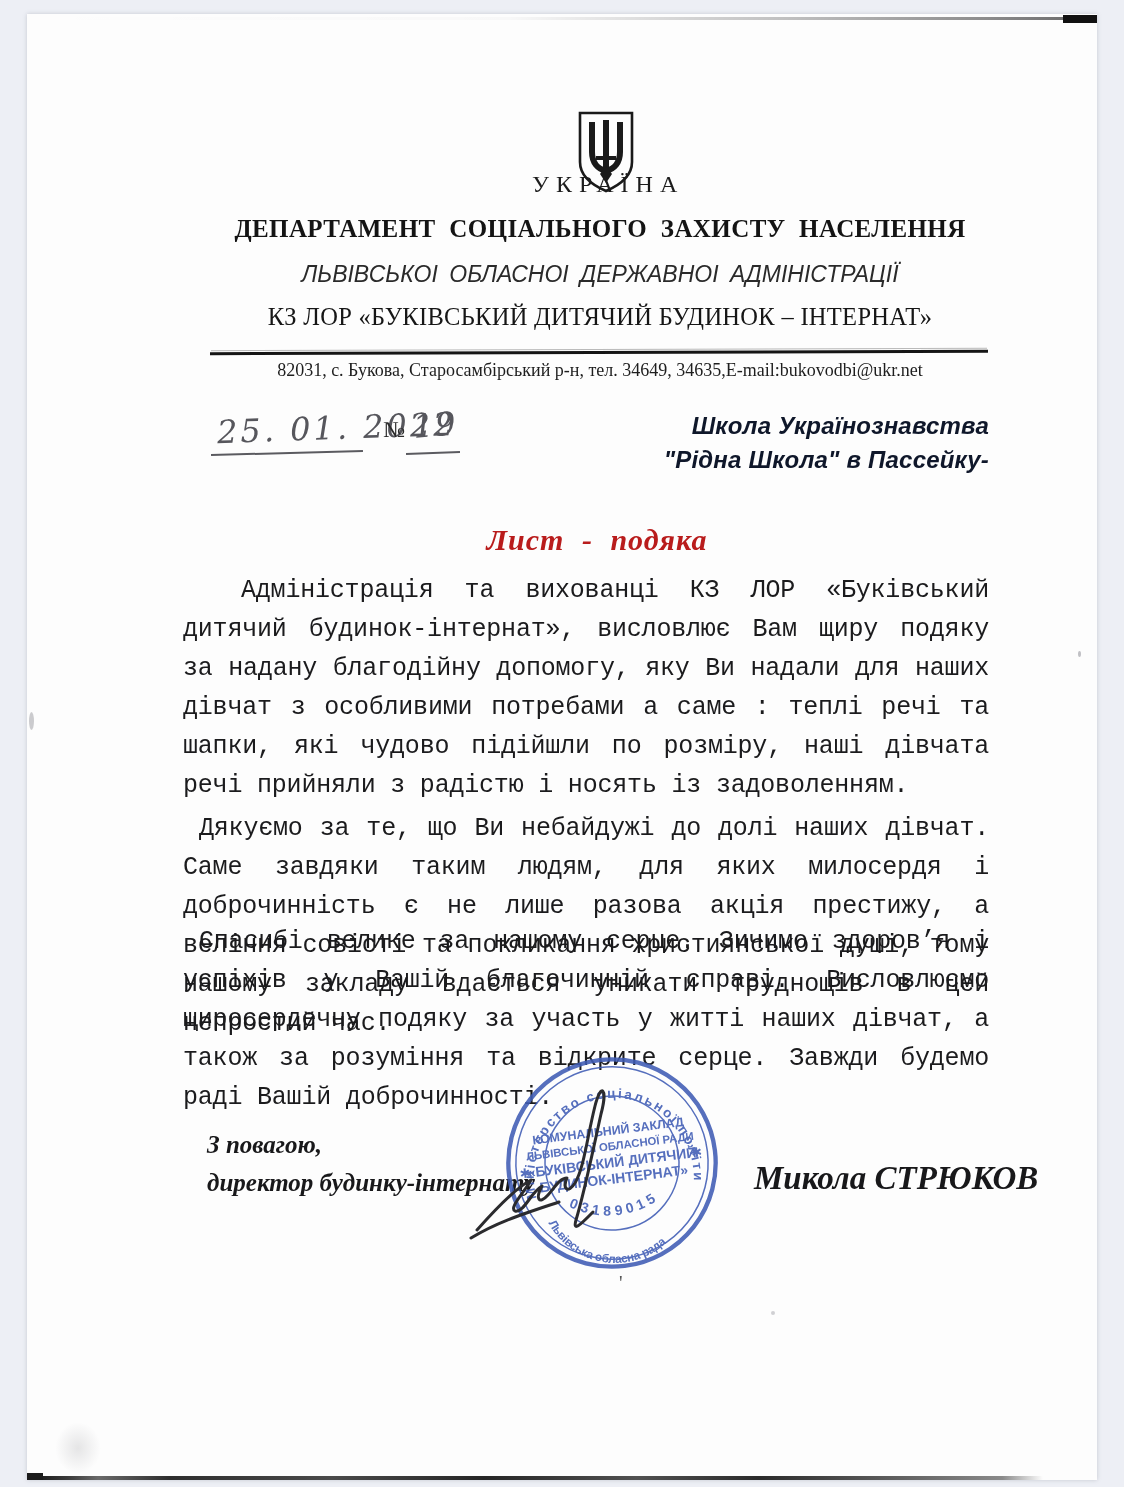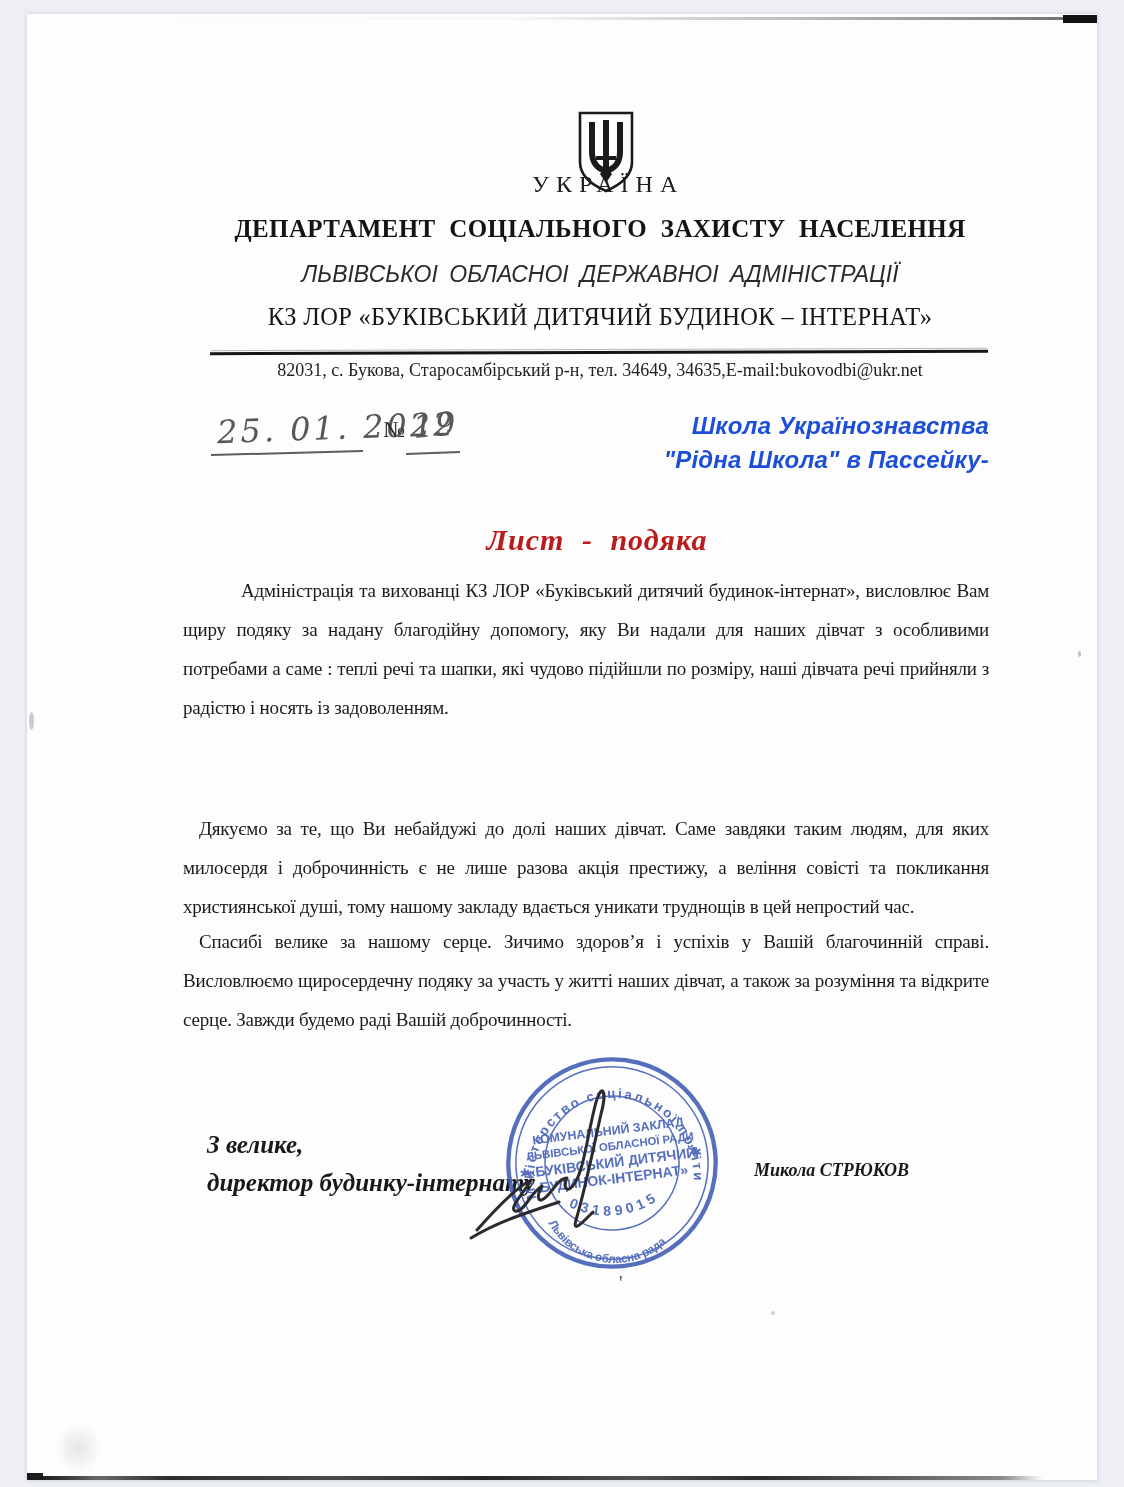--- a/index.html
+++ b/index.html
@@ -67,44 +67,44 @@
   }
   .ref-date{left:190px;top:395px;font-size:32px;letter-spacing:3px;transform:rotate(-2deg);white-space:nowrap;}
   .ref-underline1{left:184px;top:438px;width:152px;height:2px;background:#5b5b60;transform:rotate(-1.6deg);}
   .ref-no{left:356px;top:403px;font-size:23px;color:#2a2a2a;}
   .ref-num{left:386px;top:392px;font-size:32px;transform:rotate(-5deg);letter-spacing:2px;}
   .ref-underline2{left:379px;top:438px;width:54px;height:2px;background:#5b5b60;transform:rotate(-2deg);}
   
   .recipient{
     left:560px;top:395px;width:402px;text-align:right;
     font-family:"Liberation Sans", sans-serif;font-weight:bold;font-style:italic;
-    font-size:24px;line-height:34px;color:#1d4ed8;letter-spacing:.2px;
+    font-size:24px;line-height:34px;color:#0f172a;letter-spacing:.2px;
   }
   
   .title{
     left:420px;top:509px;width:300px;text-align:center;
     font-weight:bold;font-style:italic;font-size:30px;color:#b91c1c;
     letter-spacing:1px;word-spacing:9px;white-space:nowrap;
   }
   
   .para{
     left:156px;width:806px;text-align:justify;
-    font-size:19px;line-height:39px;color:#1b1b1d;letter-spacing:-0.2px;
+    font-size:25px;line-height:39px;color:#1b1b1d;letter-spacing:-0.2px;font-family:Liberation Mono, monospace;
   }
   .p1{top:557px;text-indent:58px;}
   .p2{top:795px;text-indent:16px;}
   .p3{top:908px;text-indent:16px;}
   
   .closing{
     left:180px;top:1112px;
     font-weight:bold;font-style:italic;font-size:25px;line-height:38px;color:#18181a;
   }
   .signatory{
     left:727px;top:1146px;
-    font-weight:bold;font-style:italic;font-size:18px;color:#18181a;white-space:nowrap;
+    font-weight:bold;font-style:italic;font-size:33px;color:#18181a;white-space:nowrap;
   }
   .stamp-wrap{left:477px;top:1041px;width:216px;height:216px;transform:rotate(-7deg);opacity:.88;}
   .sig-wrap{left:436px;top:1056px;width:168px;height:188px;}
   .tick{left:592px;top:1258px;font-size:20px;color:#555;}
 </style>
 </head>
 <body>
 
 <div class="page">
 
@@ -145,21 +145,21 @@
     <div>"Рідна Школа" в Пассейку-</div>
   </div>
 
   <div class="abs title">Лист - подяка</div>
 
   <div class="abs para p1">Адміністрація та вихованці КЗ ЛОР «Буківський дитячий будинок-інтернат», висловлює Вам щиру подяку за надану благодійну допомогу, яку Ви надали для наших дівчат з особливими потребами а саме : теплі речі та шапки, які чудово підійшли по розміру, наші дівчата речі прийняли з радістю і носять із задоволенням.</div>
   <div class="abs para p2">Дякуємо за те, що Ви небайдужі до долі наших дівчат. Саме завдяки таким людям, для яких милосердя і доброчинність є не лише разова акція престижу, а веління совісті та покликання християнської душі, тому нашому закладу вдається уникати труднощів в цей непростий час.</div>
   <div class="abs para p3">Спасибі велике за нашому серце. Зичимо здоров’я і успіхів у Вашій благочинній справі. Висловлюємо щиросердечну подяку за участь у житті наших дівчат, а також за розуміння та відкрите серце. Завжди будемо раді Вашій доброчинності.</div>
 
   <div class="abs closing">
-    <div>З велике,</div>
+    <div>З повагою,</div>
     <div>директор будинку-інтернату</div>
   </div>
 
   <div class="abs stamp-wrap">
     <svg width="216" height="216" viewBox="0 0 200 200">
       <g fill="none" stroke="#3f5cb5">
         <circle cx="100" cy="100" r="96" stroke-width="4"></circle>
         <circle cx="100" cy="100" r="89" stroke-width="1.4"></circle>
         <circle cx="100" cy="100" r="62" stroke-width="1.4"></circle>
       </g>

